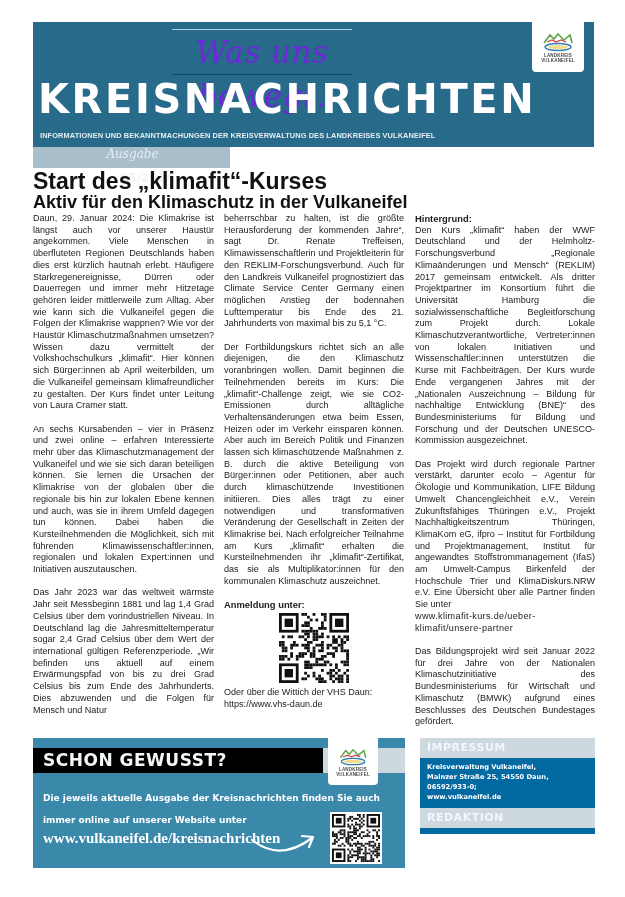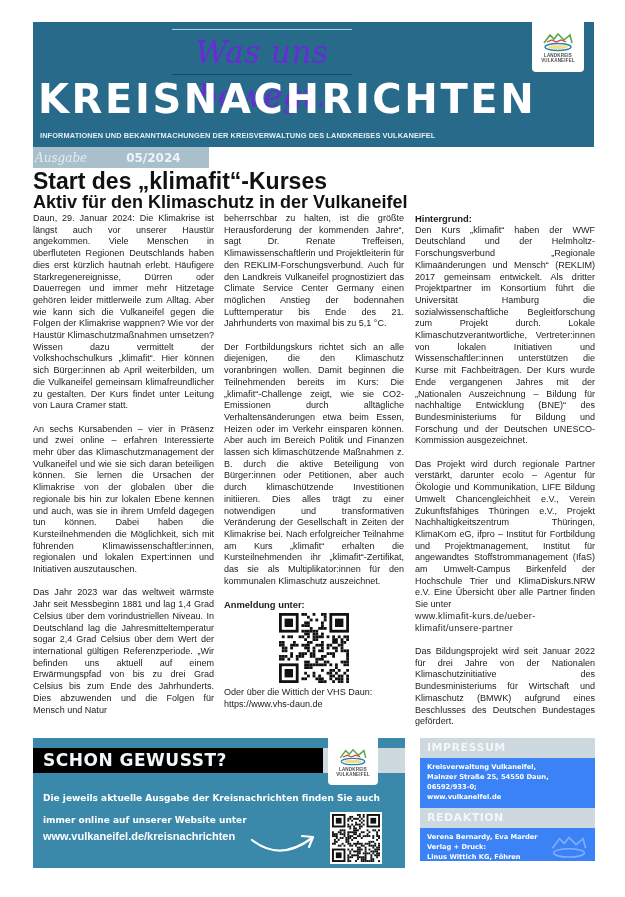--- a/index.html
+++ b/index.html
@@ -24,22 +24,22 @@
   }
   .logo-box {
     position: absolute; left: 532px; top: 22px; width: 52px; height: 50px;
     background: #fff; border-radius: 0 0 4px 4px;
     display: flex; flex-direction: column; align-items: center; justify-content: center;
   }
   .logo-box svg { width: 32px; height: 22px; }
   .logo-text { font-size: 4.5px; color: #4a4a4a; text-align: center; line-height: 5px; font-weight: bold; letter-spacing: 0.2px; }
 
   .issue-bar {
-    position: absolute; left: 33px; top: 147px; width: 176px; height: 21px;
-    background: #a9bfcb; display: flex; align-items: center; padding-left: 2px; gap: 10px;
+    position: absolute; left: 33px; top: 147px; width: 197px; height: 21px;
+    background: #a9bfcb; display: flex; align-items: center; padding-left: 2px; gap: 10px; flex-direction: column;
   }
   .issue-label { font-family: "DejaVu Serif", serif; font-style: italic; color: #e4edf2; font-size: 12px; }
   .issue-number { font-family: "DejaVu Sans", sans-serif; font-weight: bold; color: #eef4f7; font-size: 12px; margin-left: 29px; }
 
   
   .headline {
     position: absolute; left: 33px; top: 168px; font-family: "Liberation Sans", sans-serif;
     font-weight: bold; font-size: 23px; color: #111;
   }
   .deck {
@@ -78,28 +78,28 @@
     background: #fff; border-radius: 0 0 4px 4px;
     display: flex; flex-direction: column; align-items: center; justify-content: center;
   }
   .promo-logo svg { width: 30px; height: 20px; }
   .promo-text {
     position: absolute; left: 10px; top: 49px; width: 355px;
     color: #ffffff; font-family: "DejaVu Sans", sans-serif; font-weight: bold; font-size: 9px; line-height: 22px;
   }
   .promo-url {
     position: absolute; left: 10px; top: 92px;
-    color: #fff; font-family: Liberation Sans, sans-serif; font-weight: bold; font-size: 11px;
+    color: #fff; font-family: Liberation Serif, serif; font-weight: bold; font-size: 15px;
   }
   .promo-arrow { position: absolute; left: 217px; top: 92px; width: 68px; height: 28px; }
   .promo-qr { position: absolute; left: 297px; top: 74px; width: 52px; height: 52px; background: #fff; padding: 2px; }
 
   .impressum {
-    position: absolute; left: 420px; top: 738px; width: 175px; height: 123px;
-    background: #3b82f6;
+    position: absolute; left: 420px; top: 738px; width: 175px; height: 96px;
+    background: #0369a1;
   }
   .imp-head {
     position: absolute; left: 0; width: 175px; height: 20px; background: #cdd9df;
     color: #f3f7f9; font-family: "DejaVu Sans", sans-serif; font-weight: bold;
     font-size: 11px; line-height: 20px; padding-left: 7px; letter-spacing: 0.5px;
   }
   .imp-body {
     position: absolute; left: 7px; width: 165px;
     color: #fff; font-family: "DejaVu Sans", sans-serif; font-weight: bold; font-size: 6.7px; line-height: 10px;
   }

